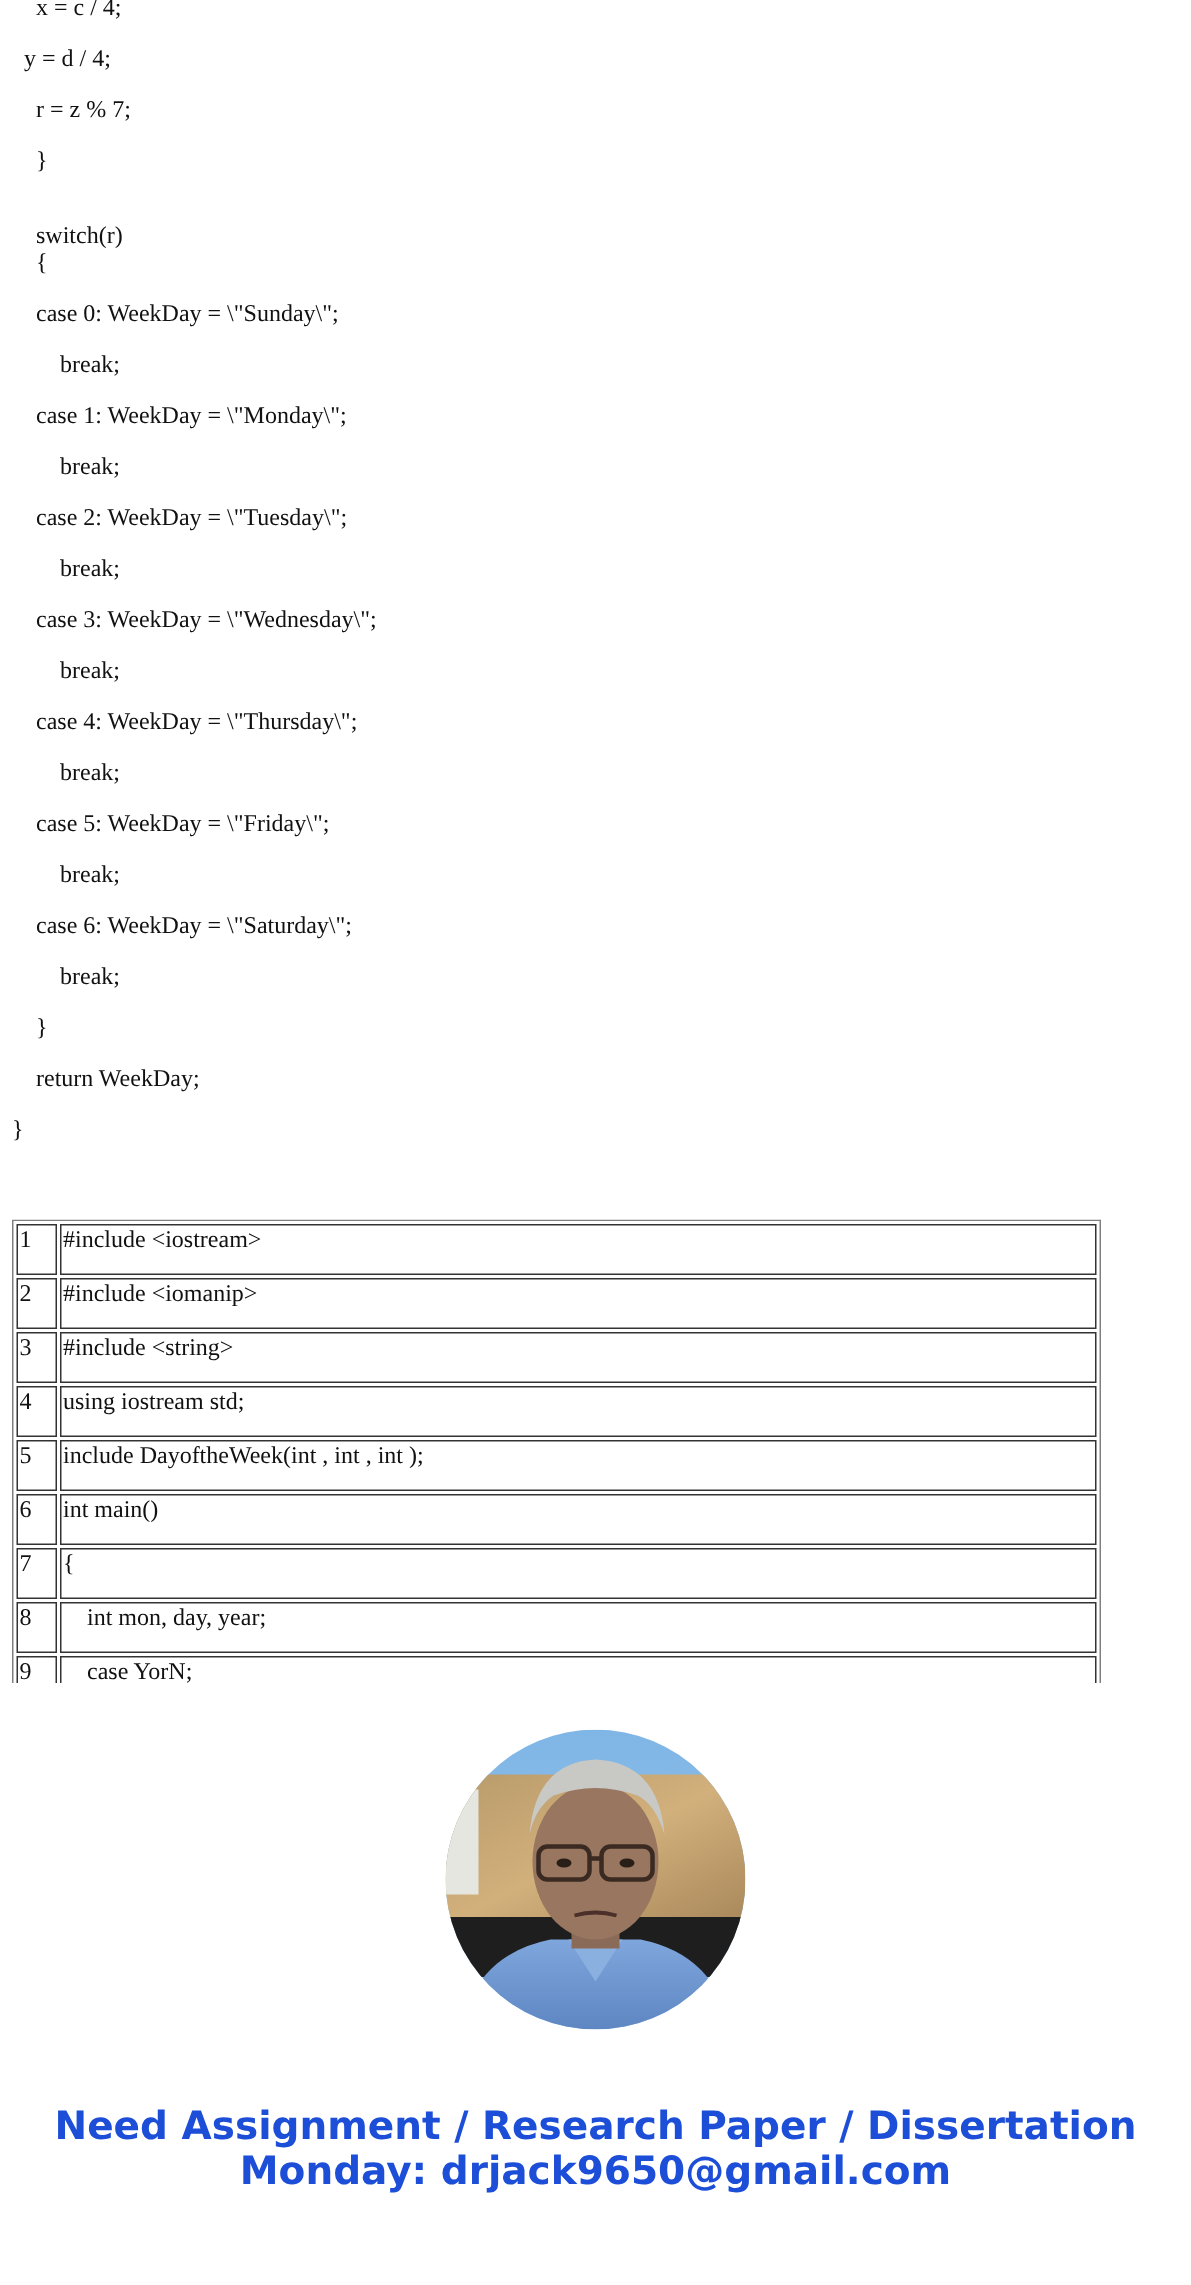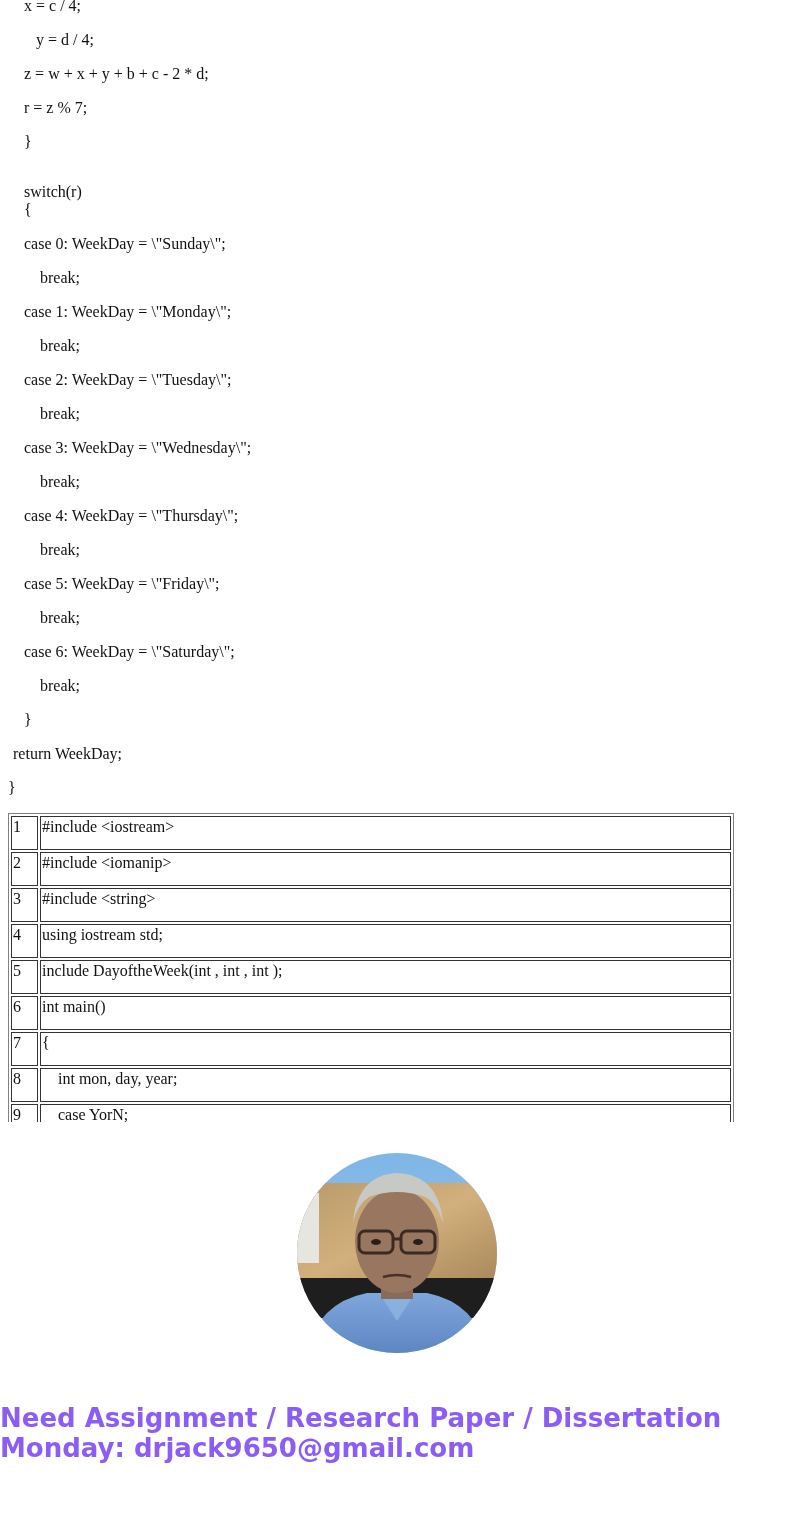--- a/index.html
+++ b/index.html
@@ -25,53 +25,52 @@
     vertical-align: top; white-space: pre; font-family: "Liberation Serif", serif;
     font-size: 16px; color: #111;
   }
   table.listing td.num { width: 24px; }
   table.listing tr:first-child td { padding-top: 0; }
   .photo {
     position: absolute; left: 297px; top: 1153px; width: 200px; height: 200px;
     border-radius: 50%; overflow: hidden;
   }
   .footer {
-    position: absolute; left: 0; top: 1403px; width: 794px; text-align: left;
+    position: absolute; left: 0; top: 1403px; width: 794px; text-align: center;
     font-family: "DejaVu Sans", sans-serif; font-weight: bold; font-size: 26px;
-    line-height: 30px; color: #8b5cf6;
+    line-height: 30px; color: #1d4ed8;
   }
   .footer div { white-space: nowrap; }
 </style>
 </head>
 <body>
 
 <div class="code-area" id="code-area">
     <div class="code-line"><span style="left: 24px;">x = c / 4;</span></div>
-    <div class="code-line"><span style="left: 36px; text-align: right;">y = d / 4;</span></div>
-    <div class="code-line"><span style="left: 24px;">z = w + x + y + b + c - 2 * d;</span></div>
+    <div class="code-line"><span style="left: 16px; text-align: right;">y = d / 4;</span></div>
     <div class="code-line"><span style="left: 24px;">r = z % 7;</span></div>
     <div class="code-line"><span style="left: 24px;">}</span></div>
     <div class="code-line"><span style="left: 24px; margin-top: 16px;">switch(r)</span></div>
     <div class="code-line"><span style="left: 24px;">{</span></div>
     <div class="code-line"><span style="left: 24px;">case 0: WeekDay = \"Sunday\";</span></div>
     <div class="code-line"><span style="left: 40px;">break;</span></div>
     <div class="code-line"><span style="left: 24px;">case 1: WeekDay = \"Monday\";</span></div>
     <div class="code-line"><span style="left: 40px;">break;</span></div>
     <div class="code-line"><span style="left: 24px;">case 2: WeekDay = \"Tuesday\";</span></div>
     <div class="code-line"><span style="left: 40px;">break;</span></div>
     <div class="code-line"><span style="left: 24px;">case 3: WeekDay = \"Wednesday\";</span></div>
     <div class="code-line"><span style="left: 40px;">break;</span></div>
     <div class="code-line"><span style="left: 24px;">case 4: WeekDay = \"Thursday\";</span></div>
     <div class="code-line"><span style="left: 40px;">break;</span></div>
     <div class="code-line"><span style="left: 24px;">case 5: WeekDay = \"Friday\";</span></div>
     <div class="code-line"><span style="left: 40px;">break;</span></div>
     <div class="code-line"><span style="left: 24px;">case 6: WeekDay = \"Saturday\";</span></div>
     <div class="code-line"><span style="left: 40px;">break;</span></div>
     <div class="code-line"><span style="left: 24px;">}</span></div>
-    <div class="code-line"><span style="left: 13px;">return WeekDay;</span></div>
+    <div class="code-line"><span style="left: 24px;">return WeekDay;</span></div>
     <div class="code-line"><span style="left: 8px;">}</span></div>
   </div>
 
 <div class="table-wrap">
   <table class="listing">
     <tbody id="listing-body">
         <tr>
           <td class="num">1</td>
           <td>#include &lt;iostream&gt;</td>
         </tr>

